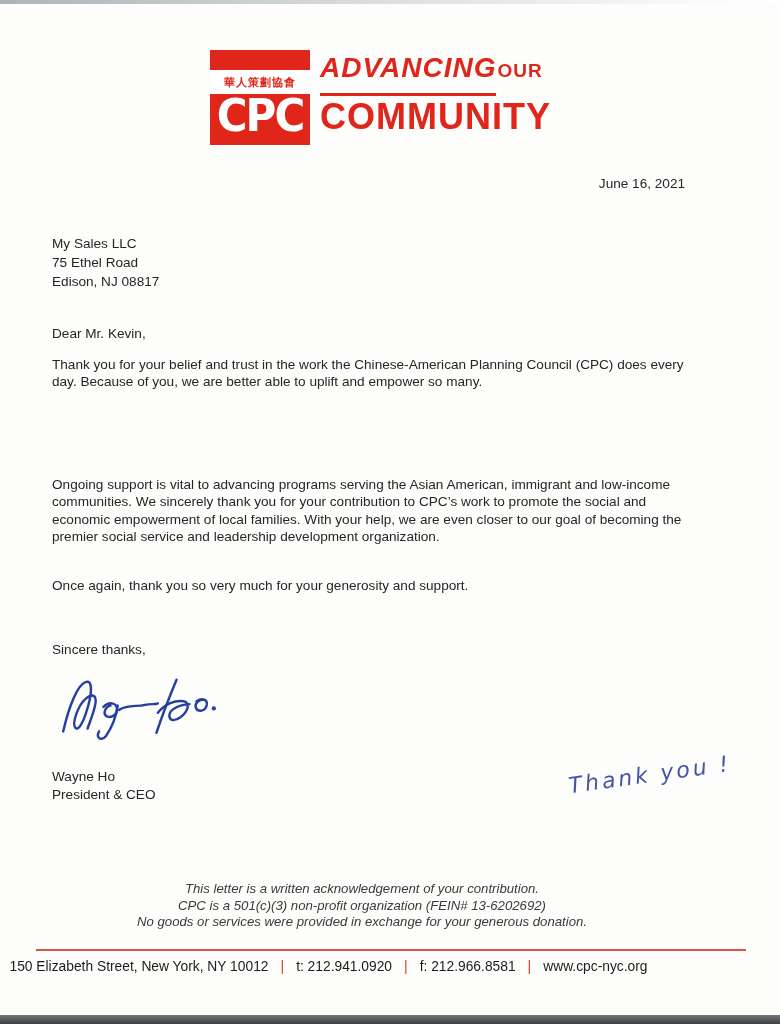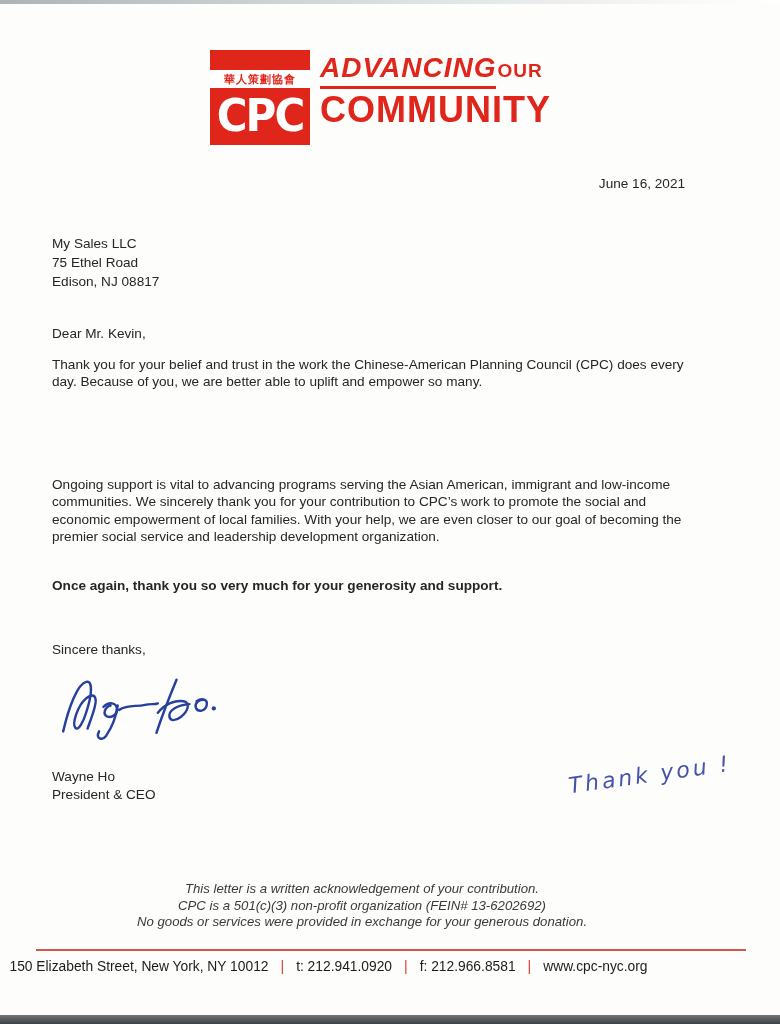--- a/index.html
+++ b/index.html
@@ -11,41 +11,41 @@
   }
   
   .scan-top { position:absolute; top:0; left:0; width:780px; height:4px;
     background:linear-gradient(to right,#aeb4b6,#dfe3e3 55%,#f6f7f7 85%,#ffffff); }
   .scan-bottom { position:absolute; bottom:0; left:0; width:780px; height:9px;
     background:linear-gradient(#73777a,#3d4143); }
 
   
   .logo-row { position:absolute; top:50px; left:210px; display:flex; align-items:flex-start; }
   .logo-square { position:relative; width:100px; height:95px; background:#e0251b; }
-  .logo-band { position:absolute; top:20px; left:0; width:100%; height:18px; background:#ffffff;
+  .logo-band { position:absolute; top:20px; left:0; width:100%; height:24px; background:#ffffff;
     display:flex; align-items:center; justify-content:center; overflow:hidden; }
   .logo-band span { color:#e0251b; font-size:11px; font-weight:bold; letter-spacing:1px; white-space:nowrap; }
   .logo-acronym { position:absolute; top:36px; left:0; width:100%; height:59px;
     display:flex; align-items:center; justify-content:center;
     color:#ffffff; font-family:"DejaVu Sans", sans-serif; font-weight:bold; font-size:42px;
     letter-spacing:-2px; transform:scaleY(1.05); }
   .tagline { margin-left:10px; padding-top:4px; color:#e0251b; line-height:1; }
   .tagline-top { display:flex; align-items:baseline; }
   .tagline-main { font-size:28px; font-weight:bold; font-style:italic; letter-spacing:1px;
-    border-bottom:3px solid #e0251b; padding-bottom:4px; }
+    border-bottom:3px solid #e0251b; padding-bottom:11px; }
   .tagline-sub { font-size:19px; font-weight:bold; margin-left:1px; letter-spacing:1px; }
   .tagline-bottom { font-size:36px; font-weight:bold; letter-spacing:1px; margin-top:3px; }
 
   
   .date { position:absolute; top:176px; right:95px; font-size:13.6px; }
   .recipient { position:absolute; top:234px; left:52px; font-size:13.6px; line-height:19px; }
   .salutation { position:absolute; top:326px; left:52px; font-size:13.6px; }
   .para { position:absolute; left:52px; width:700px; font-size:13.6px; line-height:17.4px; }
   .p1 { top:356px; } .p2 { top:406px; } .p3 { top:476px; }
-  .closing { top:577px;font-weight:bold; }
+  .closing { top:577px; }
   .signoff { position:absolute; top:642px; left:52px; font-size:13.6px; }
   .signature { position:absolute; top:664px; left:56px; }
   .signer { position:absolute; top:768px; left:52px; font-size:13.6px; line-height:17.5px; }
   .hand-note { position:absolute; top:762px; left:568px; transform:rotate(-8deg);
     font-family:"DejaVu Sans", sans-serif; font-style:italic; font-size:22px;
     color:#4553a8; letter-spacing:3px; white-space:nowrap; }
 
   
   .footer-notes { position:absolute; top:881px; left:0; width:724px; text-align:center;
     font-size:13.2px; font-style:italic; line-height:16.6px; color:#3a3a3a; }

